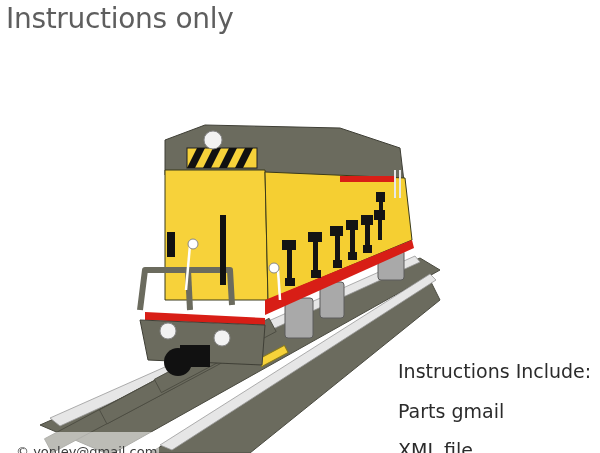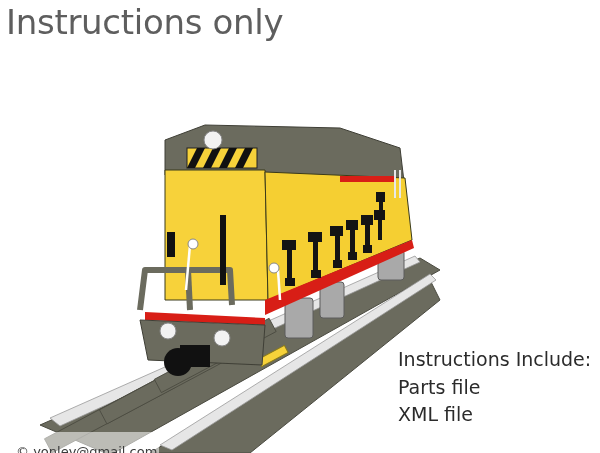--- a/index.html
+++ b/index.html
@@ -1,20 +1,20 @@
 <!DOCTYPE html>
 <html><head>
 <meta charset="utf-8">
 <style>
   html, body { margin: 0; padding: 0; background: #ffffff; }
   body { width: 600px; height: 453px; position: relative; overflow: hidden; font-family: "DejaVu Sans", "Liberation Sans", sans-serif; }
-  .title { position: absolute; left: 6px; top: 2px; font-size: 34px; color: #5e5e5e; letter-spacing: -0.3px; }
+  .title { position: absolute; left: 6px; top: 2px; font-size: 28px; color: #5e5e5e; letter-spacing: -0.3px; }
   .scene { position: absolute; left: 0; top: 0; width: 600px; height: 453px; }
   .includes { position: absolute; left: 398px; top: 346px; font-size: 19px; line-height: 27.5px; color: #2b2b2b; }
-  .includes div { white-space: nowrap; }
+  .includes div { white-space: nowrap; margin-top: 12px; }
   .credit { position: absolute; left: 14px; top: 432px; font-size: 13px; color: #3a3a3a; background: rgba(255,255,255,0.55); padding: 12px 2px; }
 </style>
 </head>
 <body>
 
 <svg class="scene" viewBox="0 0 600 453" xmlns="http://www.w3.org/2000/svg">
 
   <g>
     <polygon points="40,425 110,455 440,270 420,258" fill="#6b6b5e" stroke="#4a4a40" stroke-width="1"></polygon>
     <polygon points="150,453 250,453 440,300 430,280" fill="#6b6b5e" stroke="#4a4a40" stroke-width="1"></polygon>
@@ -96,17 +96,17 @@
   </g>
 
   <line x1="395" y1="170" x2="395" y2="198" stroke="#e8e8e8" stroke-width="2"></line>
   <line x1="400" y1="170" x2="400" y2="198" stroke="#e8e8e8" stroke-width="2"></line>
 </svg>
 
 <div class="title">Instructions only</div>
 
 <div class="includes">
   <div>Instructions Include:</div>
-  <div>Parts file</div>
+  <div>Parts gmail</div>
   <div>XML file</div>
 </div>
 
 <div class="credit">© yonlev@gmail.com</div>
 
 </body></html>

